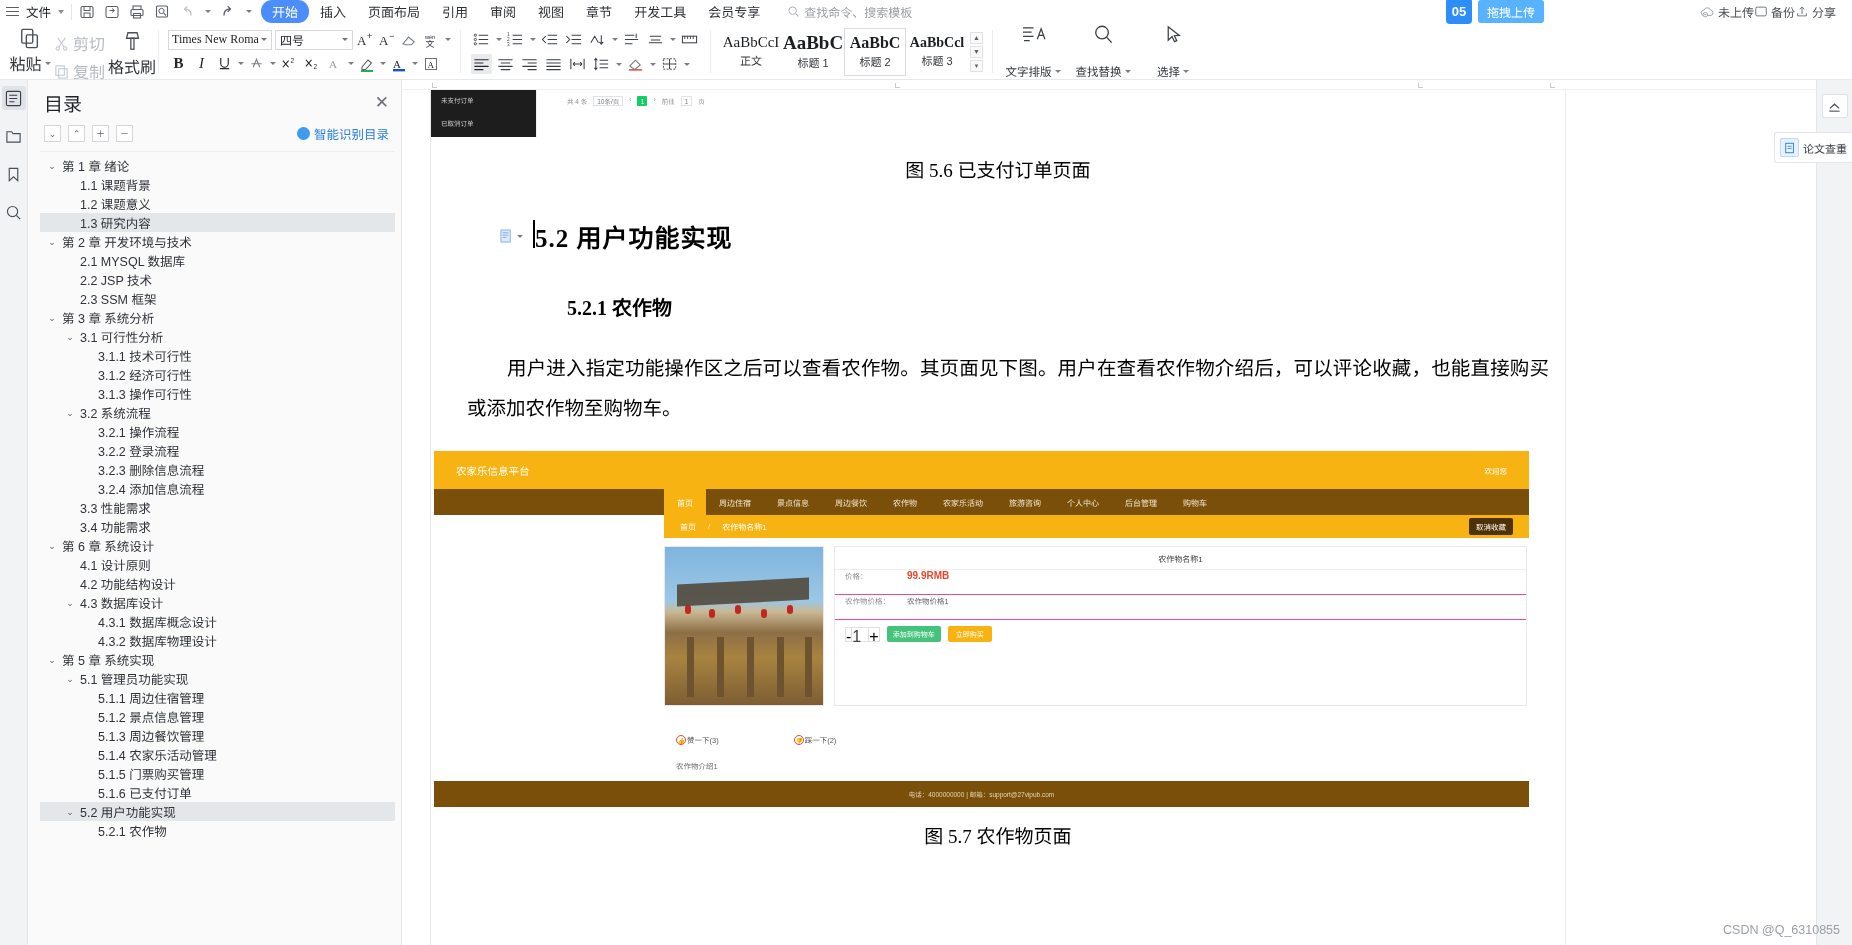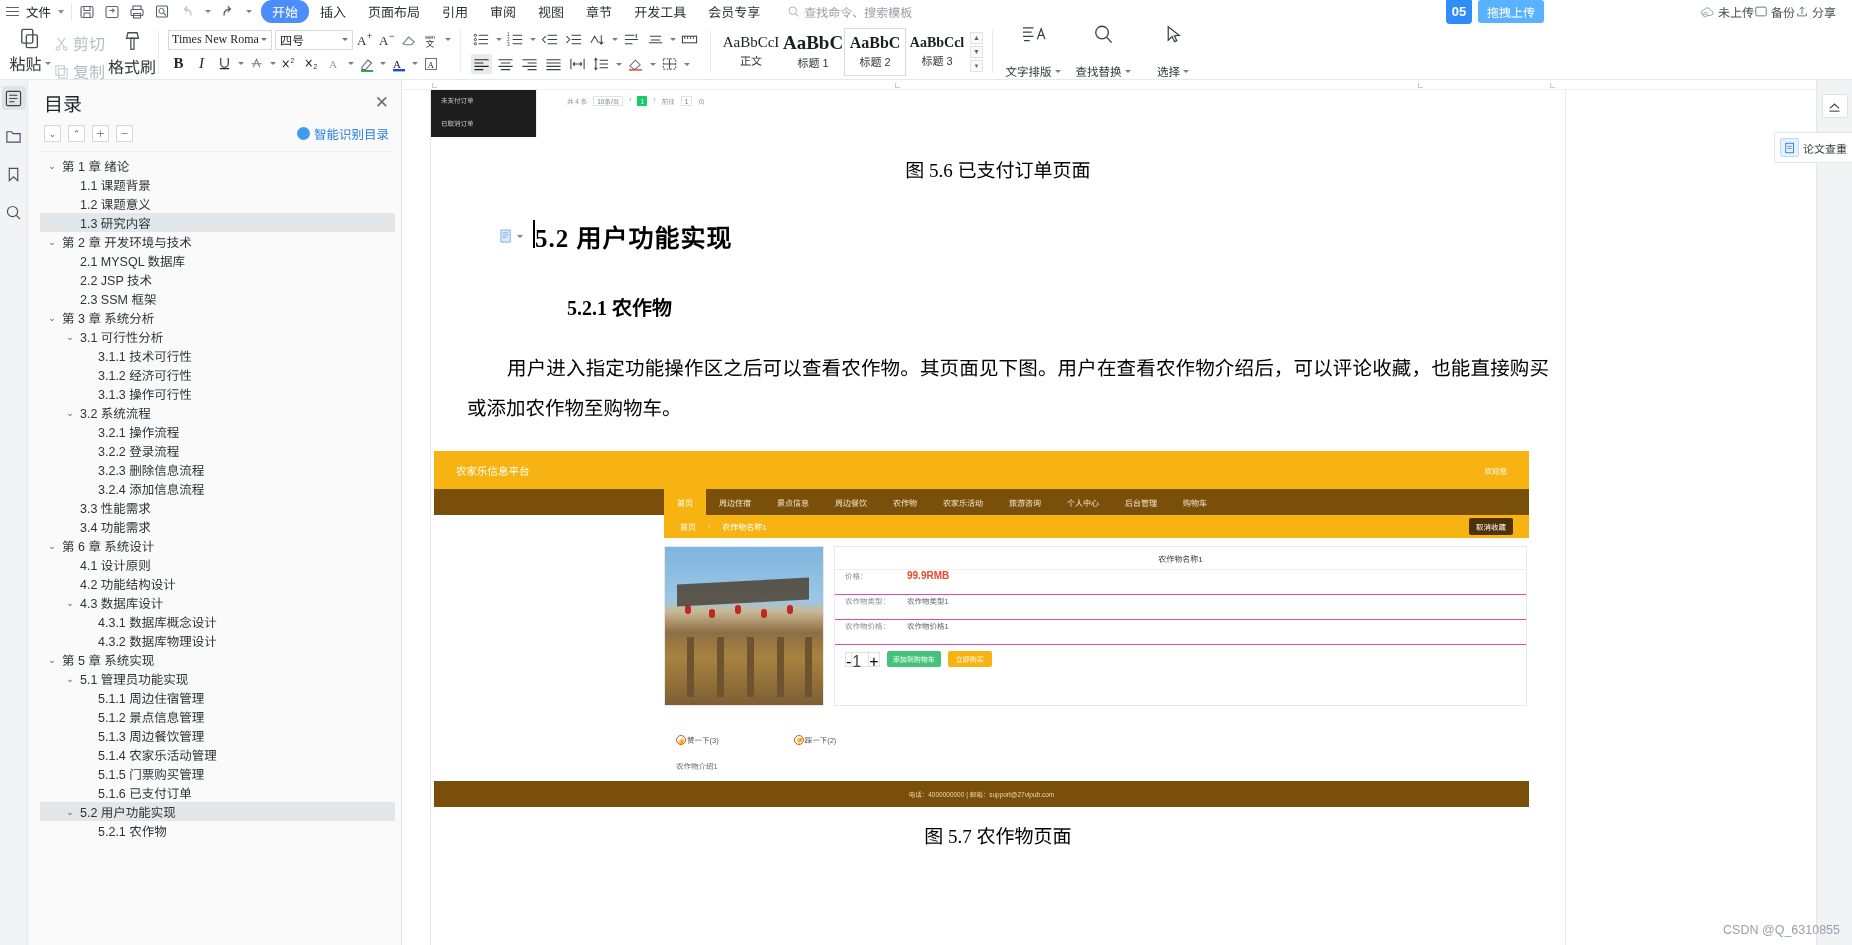--- a/index.html
+++ b/index.html
@@ -883,24 +883,20 @@
                 <span class="post" style="left:112px"></span>
                 <span class="post" style="left:140px"></span>
               </div>
               <div class="info">
                 <div class="info-title">农作物名称1</div>
                 <div class="info-row">
                   <span class="k">价格：</span>
                   <span class="price">99.9RMB</span>
                 </div>
                 <div class="info-row">
-                  <span class="k">农作物类型：</span>
-                  <span>农作物类型1</span>
-                </div>
-                <div class="info-row">
                   <span class="k">农作物价格：</span>
                   <span>农作物价格1</span>
                 </div>
                 <div class="buy-row">
                   <span class="stepper">
                     <span>-</span>
                     <span class="num">1</span>
                     <span>+</span>
                   </span>
                   <span class="btn-cart">添加到购物车</span>

